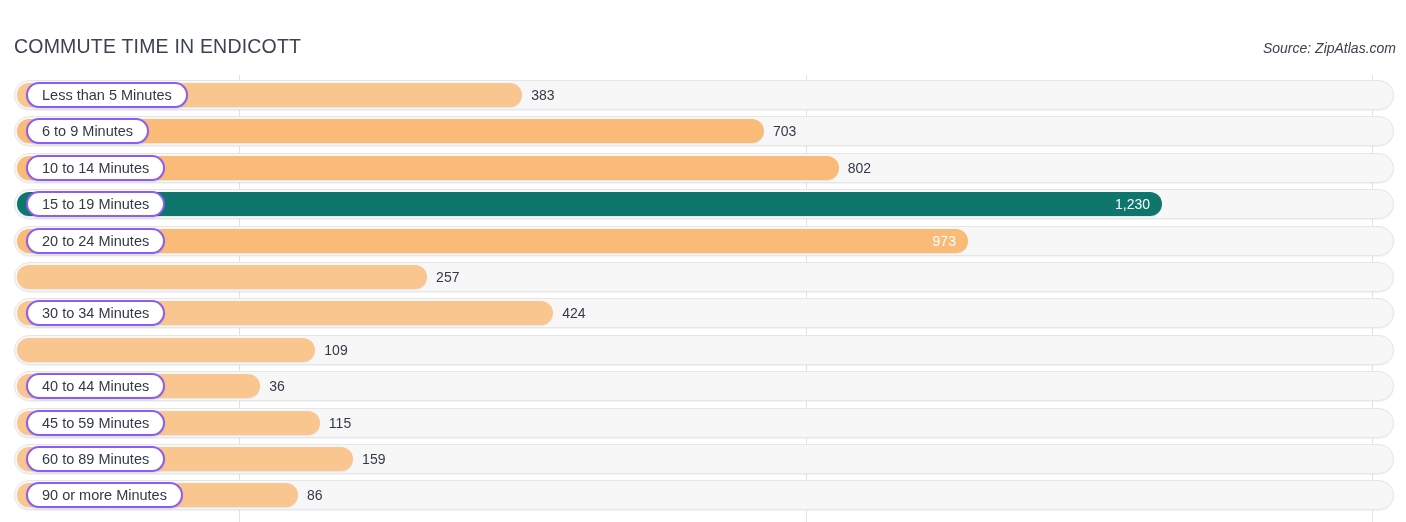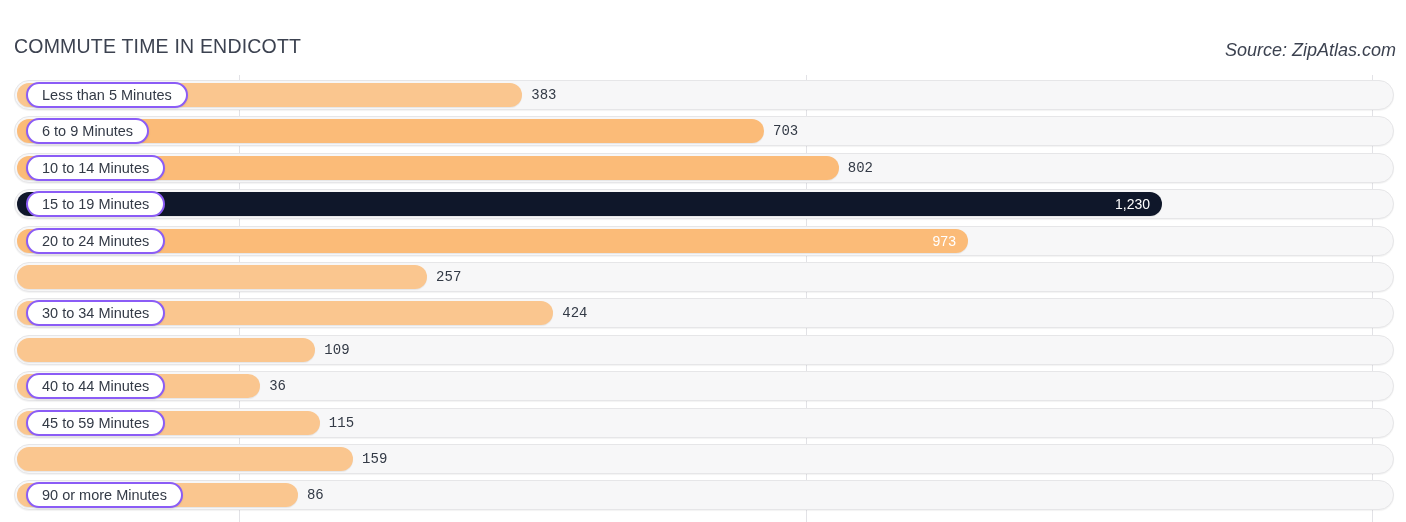--- a/index.html
+++ b/index.html
@@ -23,21 +23,21 @@
     left: 14px; top: 8px;
     font-size: 19.5px;
     letter-spacing: 0.2px;
     color: #3c4250;
     font-weight: 400;
     white-space: nowrap;
   }
   #source-note {
     position: absolute;
     right: 10px; top: 13px;
-    font-size: 18px;
+    font-size: 14px;
     font-style: italic;
     color: #3c4250;
     white-space: nowrap;
   }
 
   
   #plot {
     position: absolute;
     left: 0; top: 48px;
     width: 1406px; height: 440px;
@@ -79,21 +79,20 @@
     font-size: 14px;
     white-space: nowrap;
   }
   .bar-label-out {
     position: absolute;
     top: 50%;
     transform: translateY(-50%);
     color: #333a46;
     font-size: 14px;
     white-space: nowrap;
-    font-family: Liberation Mono, monospace;
   }
   .cat-pill {
     position: absolute;
     left: 12px; top: 2px;
     height: 26px;
     padding: 0 14px;
     display: flex;
     align-items: center;
     background: #ffffff;
     border: 2px solid #8b5cf6;
@@ -144,21 +143,21 @@
         <div class="cat-pill">6 to 9 Minutes</div>
       </div>
       <div class="row" style="top: 77.8px;">
         <div class="track"></div>
         <div class="bar" style="width: 821.777px; background: rgb(251, 187, 120);"></div>
         <span class="bar-label-out" style="left: 833.777px; text-align: right;">802</span>
         <div class="cat-pill">10 to 14 Minutes</div>
       </div>
       <div class="row" style="top: 114.2px;">
         <div class="track"></div>
-        <div class="bar" style="width: 1145.06px; background: #0f172a;">
+        <div class="bar" style="width: 1145.06px; background: #0f766e;">
           <span class="bar-label-in">1,230</span>
         </div>
         <div class="cat-pill">15 to 19 Minutes</div>
       </div>
       <div class="row" style="top: 150.6px;">
         <div class="track"></div>
         <div class="bar" style="width: 950.939px; background: rgb(251, 187, 120);">
           <span class="bar-label-in">973</span>
         </div>
         <div class="cat-pill">20 to 24 Minutes</div>
@@ -188,20 +187,21 @@
       <div class="row" style="top: 332.6px;">
         <div class="track"></div>
         <div class="bar" style="width: 302.863px; background: rgb(250, 198, 143);"></div>
         <span class="bar-label-out" style="left: 314.863px;">115</span>
         <div class="cat-pill">45 to 59 Minutes</div>
       </div>
       <div class="row" style="top: 369px;">
         <div class="track"></div>
         <div class="bar" style="width: 336.098px; background: rgb(250, 198, 143);"></div>
         <span class="bar-label-out" style="left: 348.098px;">159</span>
+        <div class="cat-pill">60 to 89 Minutes</div>
       </div>
       <div class="row" style="top: 405.4px;">
         <div class="track"></div>
         <div class="bar" style="width: 280.959px; background: rgb(250, 198, 143);"></div>
         <span class="bar-label-out" style="left: 292.959px;">86</span>
         <div class="cat-pill">90 or more Minutes</div>
       </div>
     </div>
 
   <div id="axis">

